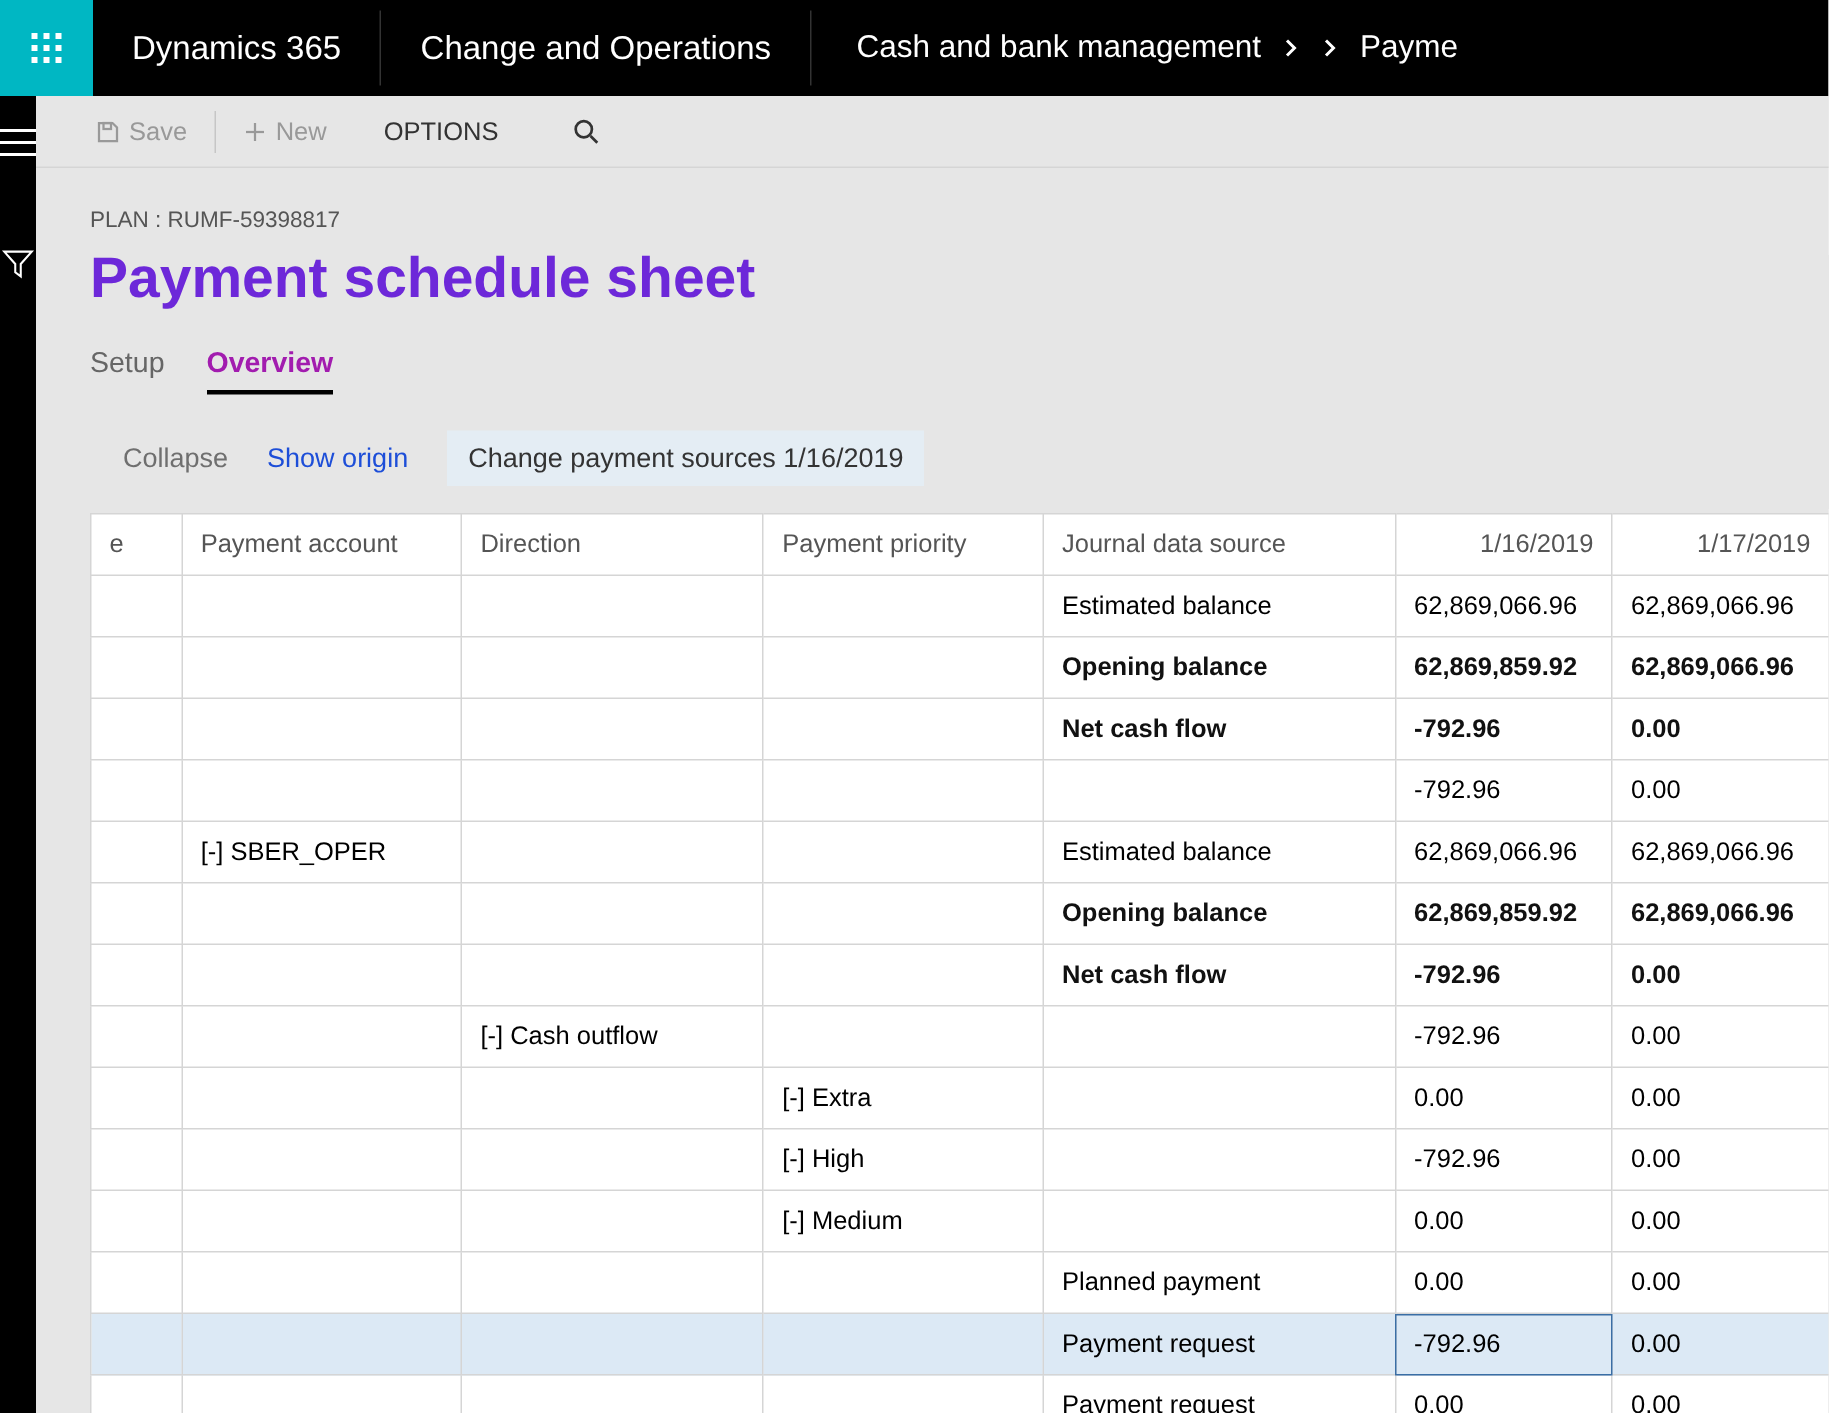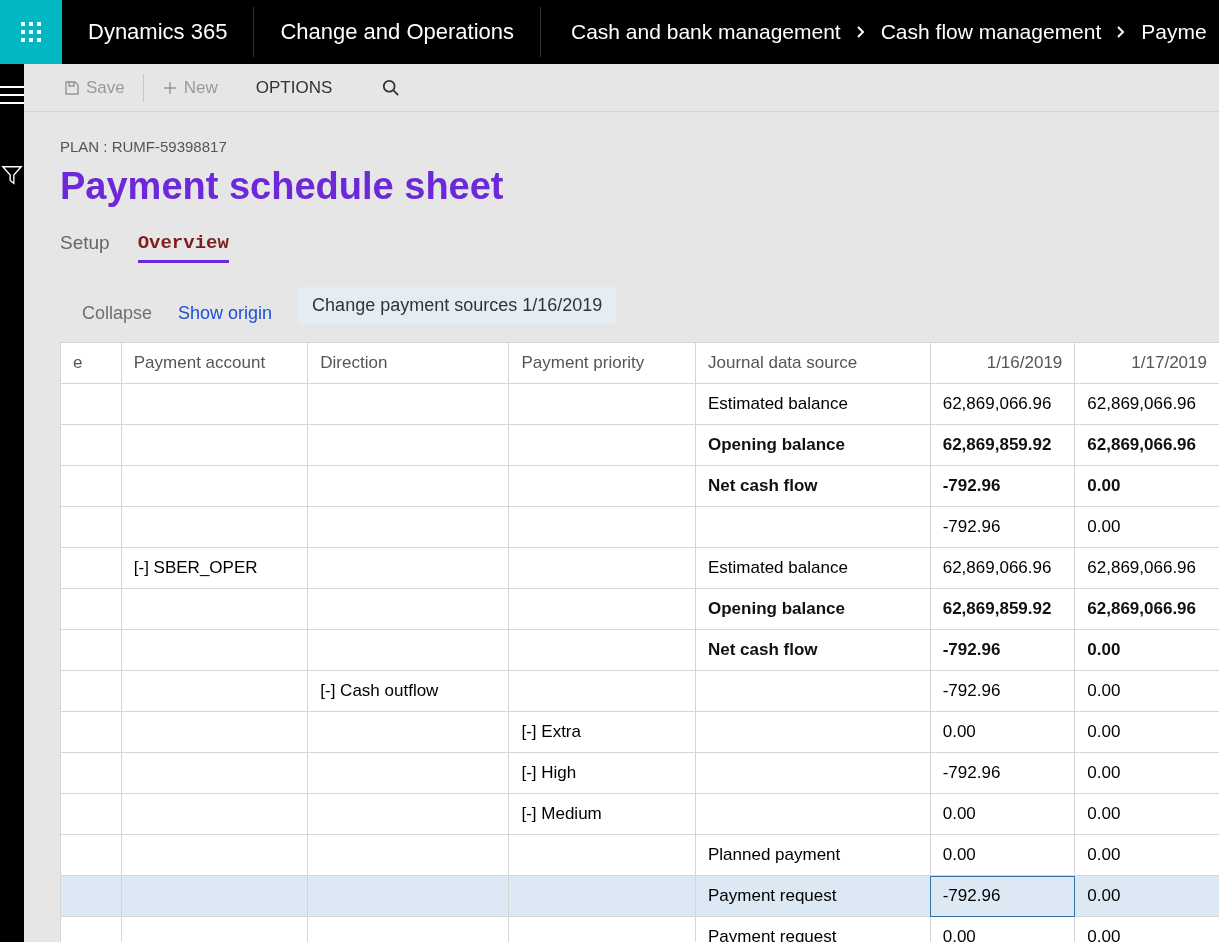--- a/index.html
+++ b/index.html
@@ -31,22 +31,22 @@
   .btn-light.dark { color:#333;}
   .btn-light svg { width:16px; height:16px;}
   .vsep { width:1px; height:28px; background:#c6c6c6; margin:0 4px;}
   .search-ic svg{ width:18px; height:18px; stroke:#333; fill:none; stroke-width:2;}
 
   .page { padding: 26px 0 0 36px; }
   .planline { font-size:15px; color:#555; margin-bottom:10px;}
   .pagetitle { font-size:38px; font-weight:700; color:#6d28d9; margin-bottom: 24px;}
   .tabs { display:flex; gap:28px; font-size:19px; margin-bottom:24px;}
   .tab { color:#666; padding-bottom:6px; cursor:pointer;}
-  .tab.active { color:#7f1d1d; font-weight:600; border-bottom:3px solid #6d28d9;font-family:Liberation Mono, monospace;}
-  .subactions { display:flex; align-items:flex-end; gap:26px; margin-left:22px; font-size:18px; margin-bottom:18px;}
+  .tab.active { color:#a21caf; font-weight:600; border-bottom:3px solid #000000;}
+  .subactions { display:flex; align-items:center; gap:26px; margin-left:22px; font-size:18px; margin-bottom:18px;}
   .link-muted { color:#6f6f6f; cursor:pointer;}
   .link-blue { color:#1d4ed8; cursor:pointer;}
   .chip { background:#e4edf4; padding:8px 14px; color:#333; cursor:pointer;}
 
   
   .grid-wrap { margin-left: 0; overflow:hidden;}
   table.grid { border-collapse: collapse; width: 1160px; background:#fff;}
   table.grid th, table.grid td { border:1px solid #d5d5d5; padding:9px 12px; font-size:17px; text-align:left; height:41px;}
   table.grid th { font-weight:400; color:#555; background:#fff;}
   .col-type { width:58px;}
@@ -79,21 +79,20 @@
   </div>
   <div class="brand">Dynamics 365</div>
   <div class="product">Change and Operations</div>
   <div class="breadcrumb">
     <span class="crumb">Cash and bank management</span>
     <span class="sep">
         <svg viewBox="0 0 12 12">
           <polyline points="3,1 8,6 3,11"></polyline>
         </svg>
       </span>
-    <span class="crumb">Cash flow management</span>
     <span class="sep">
         <svg viewBox="0 0 12 12">
           <polyline points="3,1 8,6 3,11"></polyline>
         </svg>
       </span>
     <span class="crumb">Payme</span>
   </div>
 </div>
 
 <div class="main">

